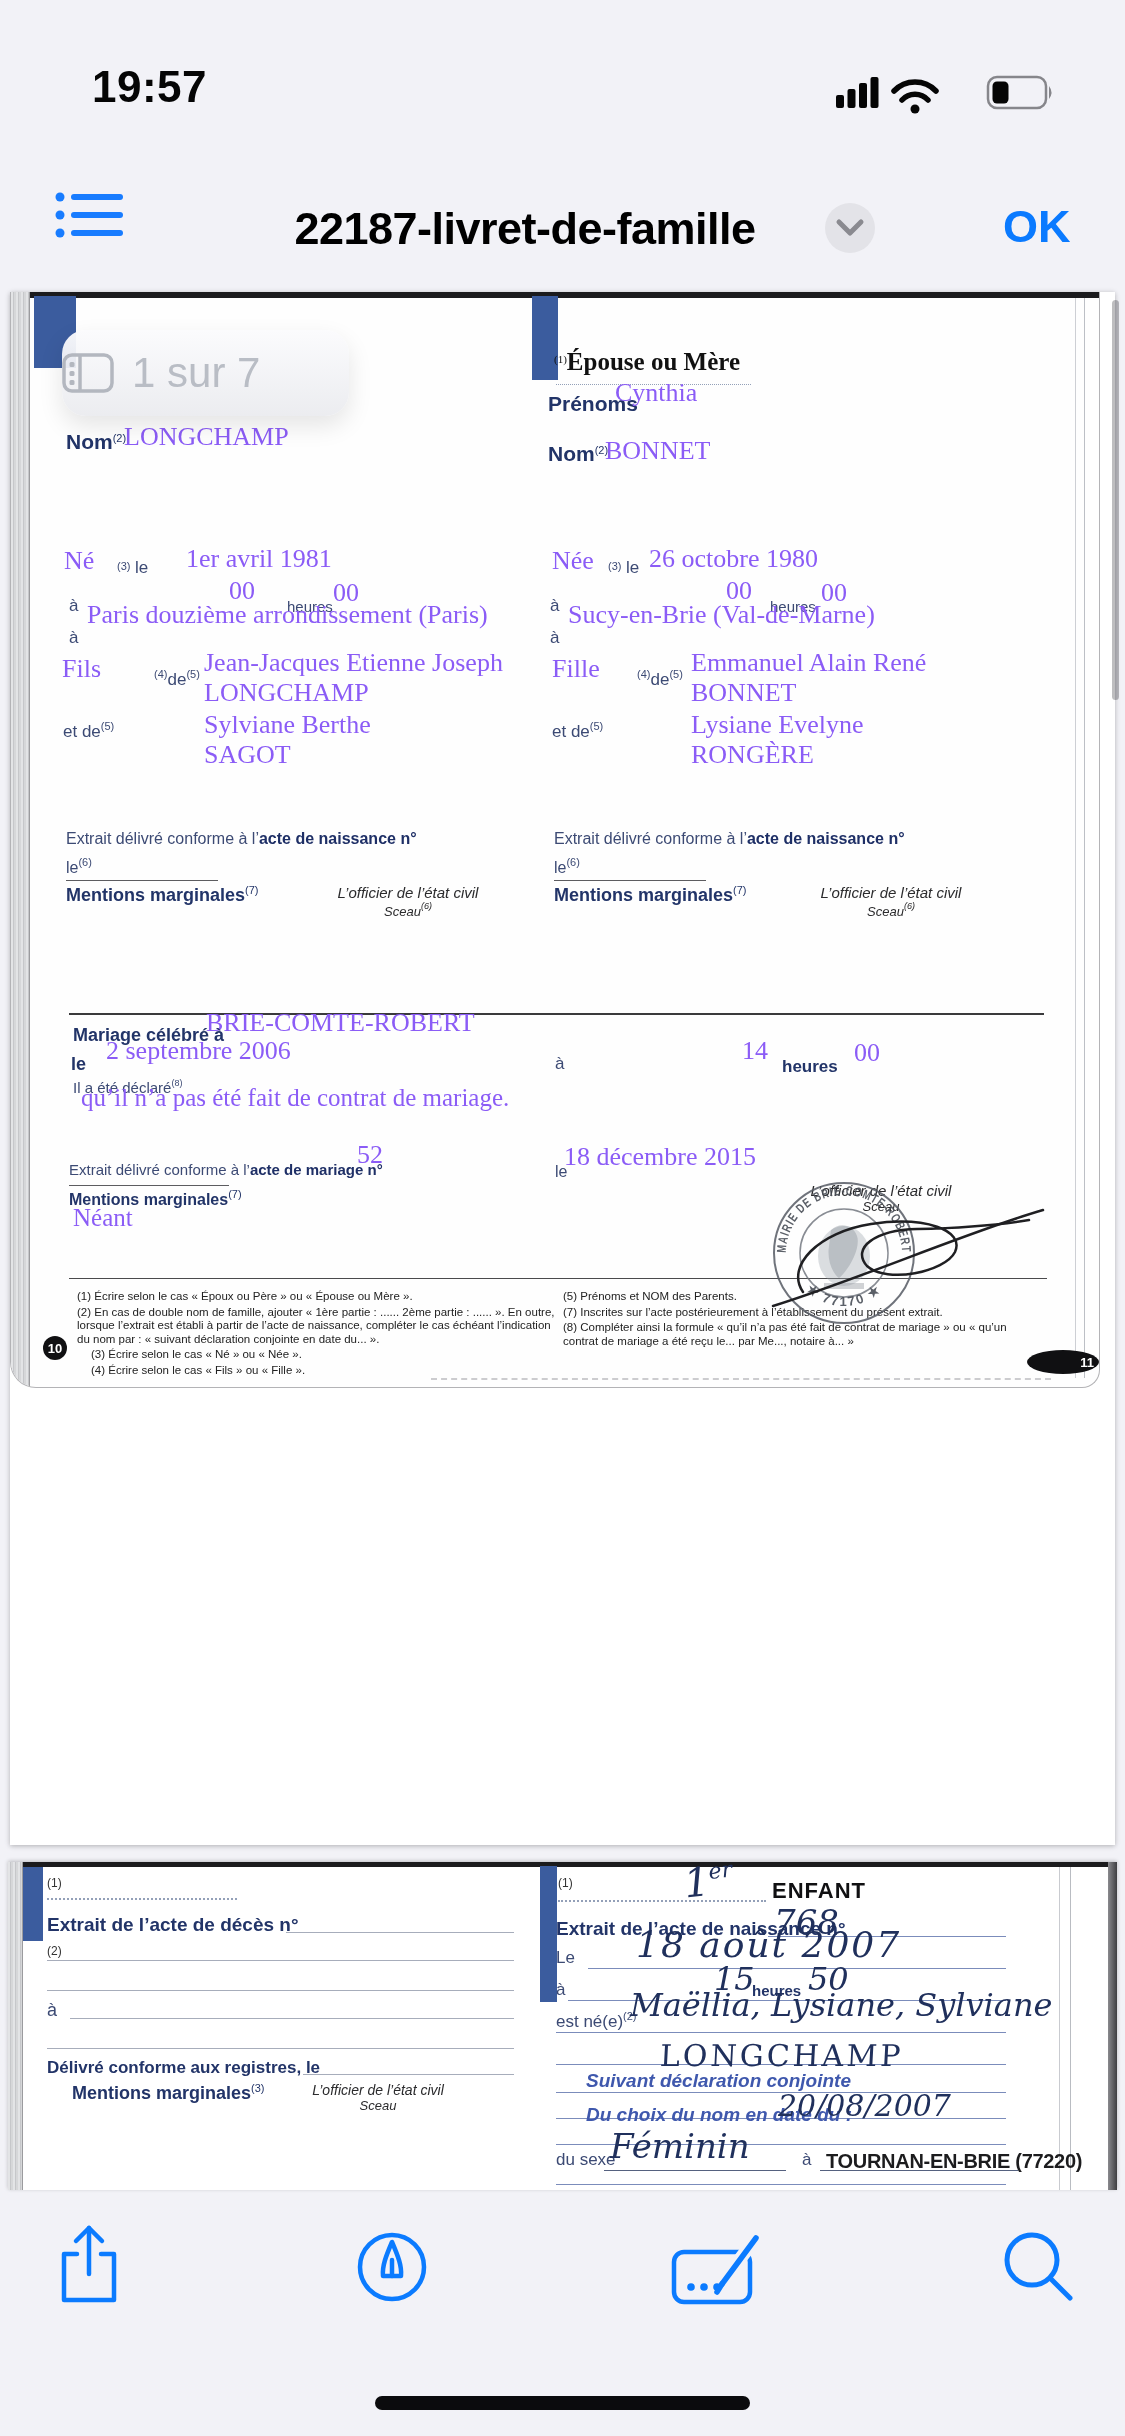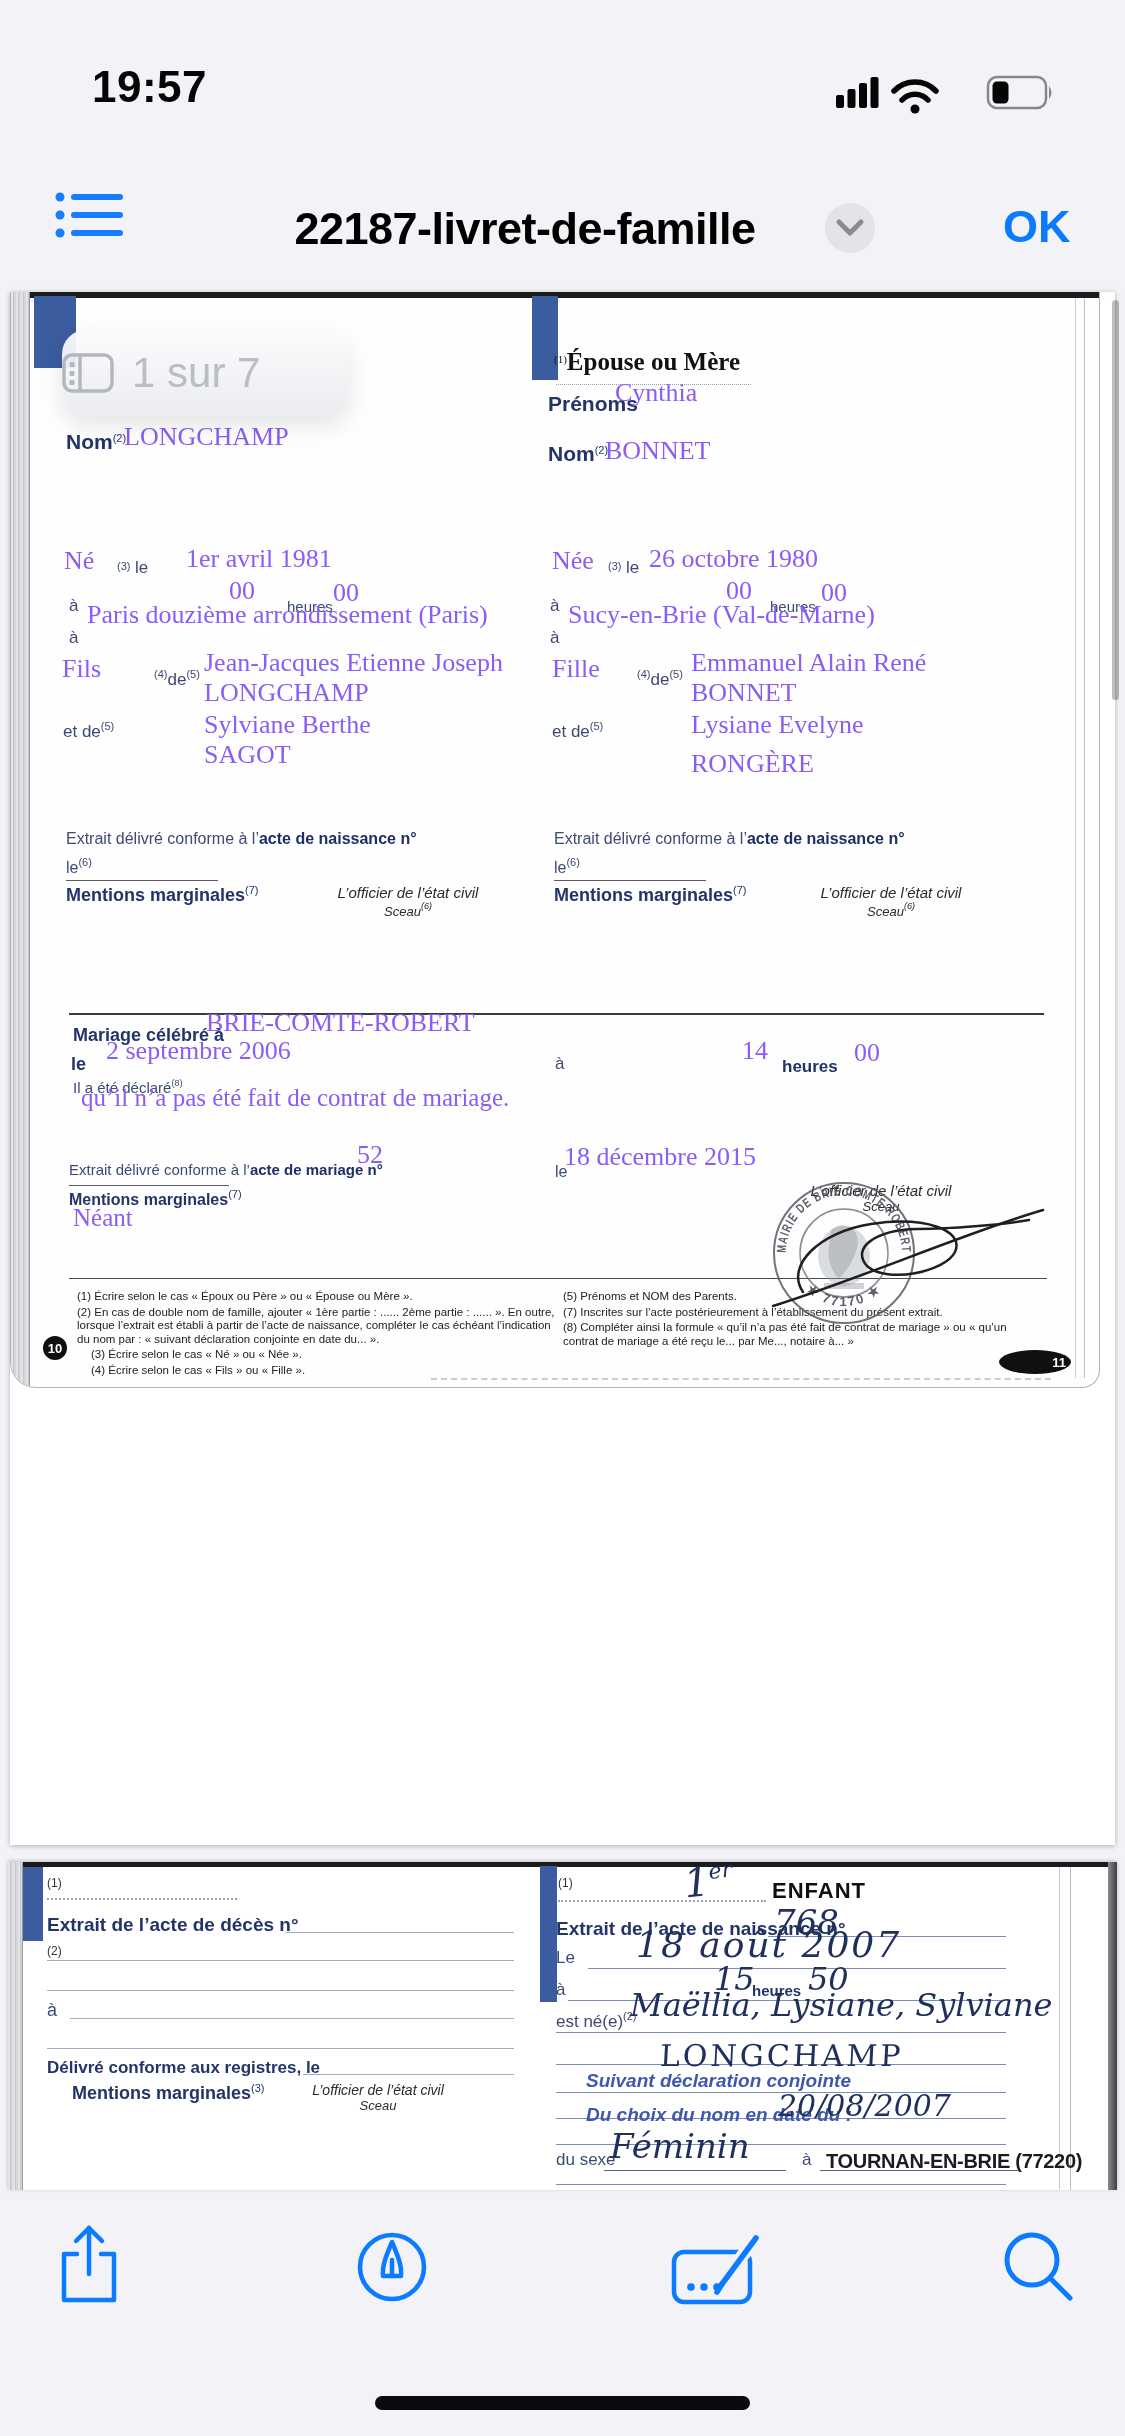--- a/index.html
+++ b/index.html
@@ -163,21 +163,21 @@
         <div class="ser s26" style="left:557px;top:308px;">Sucy-en-Brie (Val-de-Marne)</div>
         <div class="ll" style="left:539px;top:336px;font-size:17px;">à</div>
 
         <div class="ser s26" style="left:541px;top:362px;">Fille</div>
         <div class="ll" style="left:626px;top:376px;font-size:17px;"><span class="sp">(4)</span><span>de</span><span class="sp">(5)</span></div>
         <div class="ser s26" style="left:680px;top:356px;">Emmanuel Alain René</div>
         <div class="ser s26" style="left:680px;top:386px;">BONNET</div>
 
         <div class="ll" style="left:541px;top:428px;font-size:17px;"><span>et de</span><span class="sp">(5)</span></div>
         <div class="ser s26" style="left:680px;top:418px;">Lysiane Evelyne</div>
-        <div class="ser s26" style="left:680px;top:448px;margin-top:9px;">RONGÈRE</div>
+        <div class="ser s26" style="left:680px;top:448px;">RONGÈRE</div>
 
         <div class="ll" style="left:543px;top:538px;font-size:16px;"><span>Extrait délivré conforme à l’</span><b style="color:#1e2f66;">acte de naissance n°</b></div>
         <div class="ll" style="left:543px;top:564px;font-size:16px;"><span>le</span><span class="sp">(6)</span></div>
         <div class="ul" style="left:543px;top:588px;width:152px;"></div>
         <div class="lb" style="left:543px;top:592px;font-size:18px;"><span>Mentions marginales</span><span class="sp">(7)</span></div>
         <div class="off" style="left:800px;top:592px;width:160px;">
           <div class="o1">L’officier de l’état civil</div>
           <div class="o2"><span>Sceau</span><span class="sp" style="font-size:9px;">(6)</span></div>
         </div>
       </div>
@@ -238,21 +238,21 @@
         <div>(2) En cas de double nom de famille, ajouter « 1ère partie : ...... 2ème partie : ...... ». En outre, lorsque l’extrait est établi à partir de l’acte de naissance, compléter le cas échéant l’indication du nom par : « suivant déclaration conjointe en date du... ».</div>
         <div class="ind">(3) Écrire selon le cas « Né » ou « Née ».</div>
         <div class="ind">(4) Écrire selon le cas « Fils » ou « Fille ».</div>
       </div>
       <div class="fn" style="left:552px;top:998px;width:474px;">
         <div>(5) Prénoms et NOM des Parents.</div>
         <div>(7) Inscrites sur l’acte postérieurement à l’établissement du présent extrait.</div>
         <div>(8) Compléter ainsi la formule « qu’il n’a pas été fait de contrat de mariage » ou « qu’un contrat de mariage a été reçu le... par Me..., notaire à... »</div>
       </div>
       <div class="bdg" style="left:32px;top:1044px;">10</div>
-      <div class="bdg" style="left:988px;top:1058px;padding-left:48px;">11</div>
+      <div class="bdg" style="left:1016px;top:1058px;padding-left:48px;">11</div>
       <div class="dashline" style="left:420px;top:1086px;width:620px;"></div>
 
       <div class="pill">
         <svg width="52" height="40" viewBox="0 0 52 40">
           <rect x="2" y="2" width="48" height="36" rx="8" fill="none" stroke="#b3b7bf" stroke-width="3.5"></rect>
           <line x1="18" y1="2" x2="18" y2="38" stroke="#b3b7bf" stroke-width="3.5"></line>
           <rect x="7.5" y="9" width="5" height="5" rx="1.5" fill="#b3b7bf"></rect>
           <rect x="7.5" y="18" width="5" height="5" rx="1.5" fill="#b3b7bf"></rect>
           <rect x="7.5" y="27" width="5" height="5" rx="1.5" fill="#b3b7bf"></rect>
         </svg>

